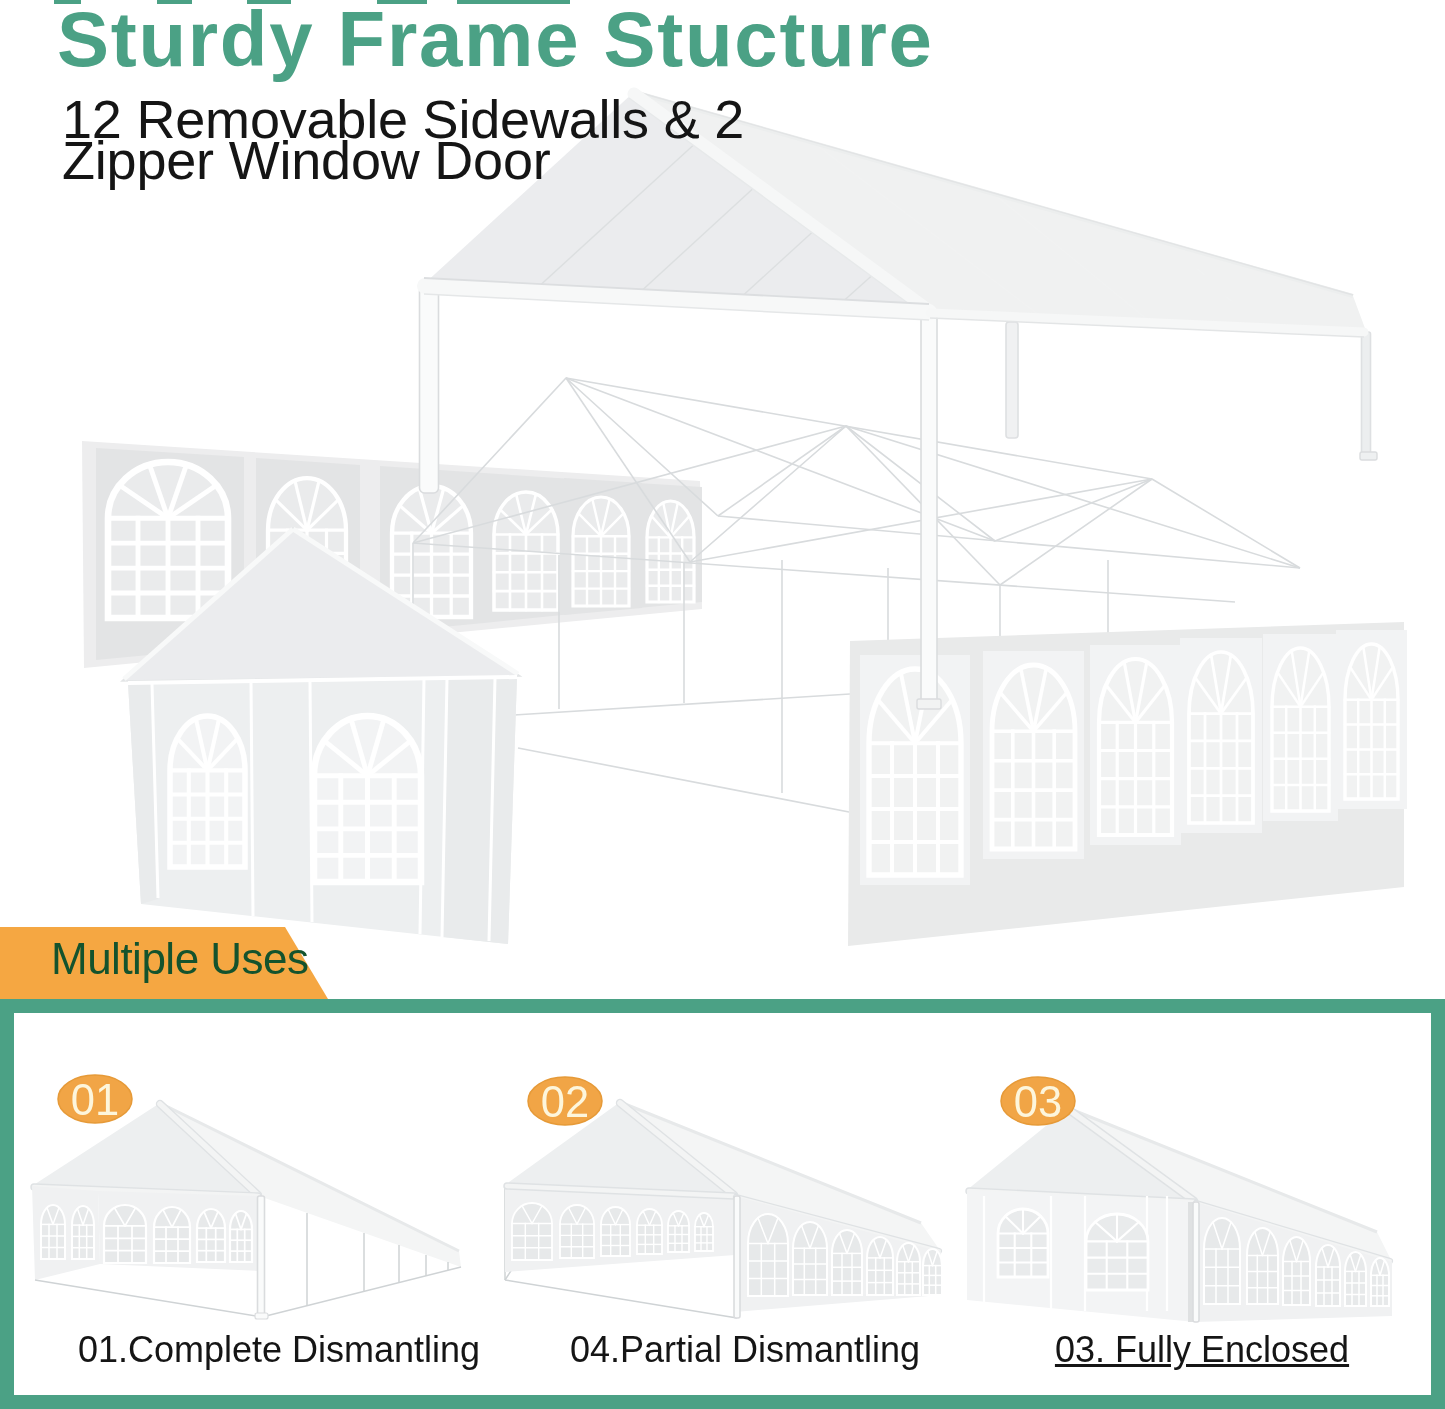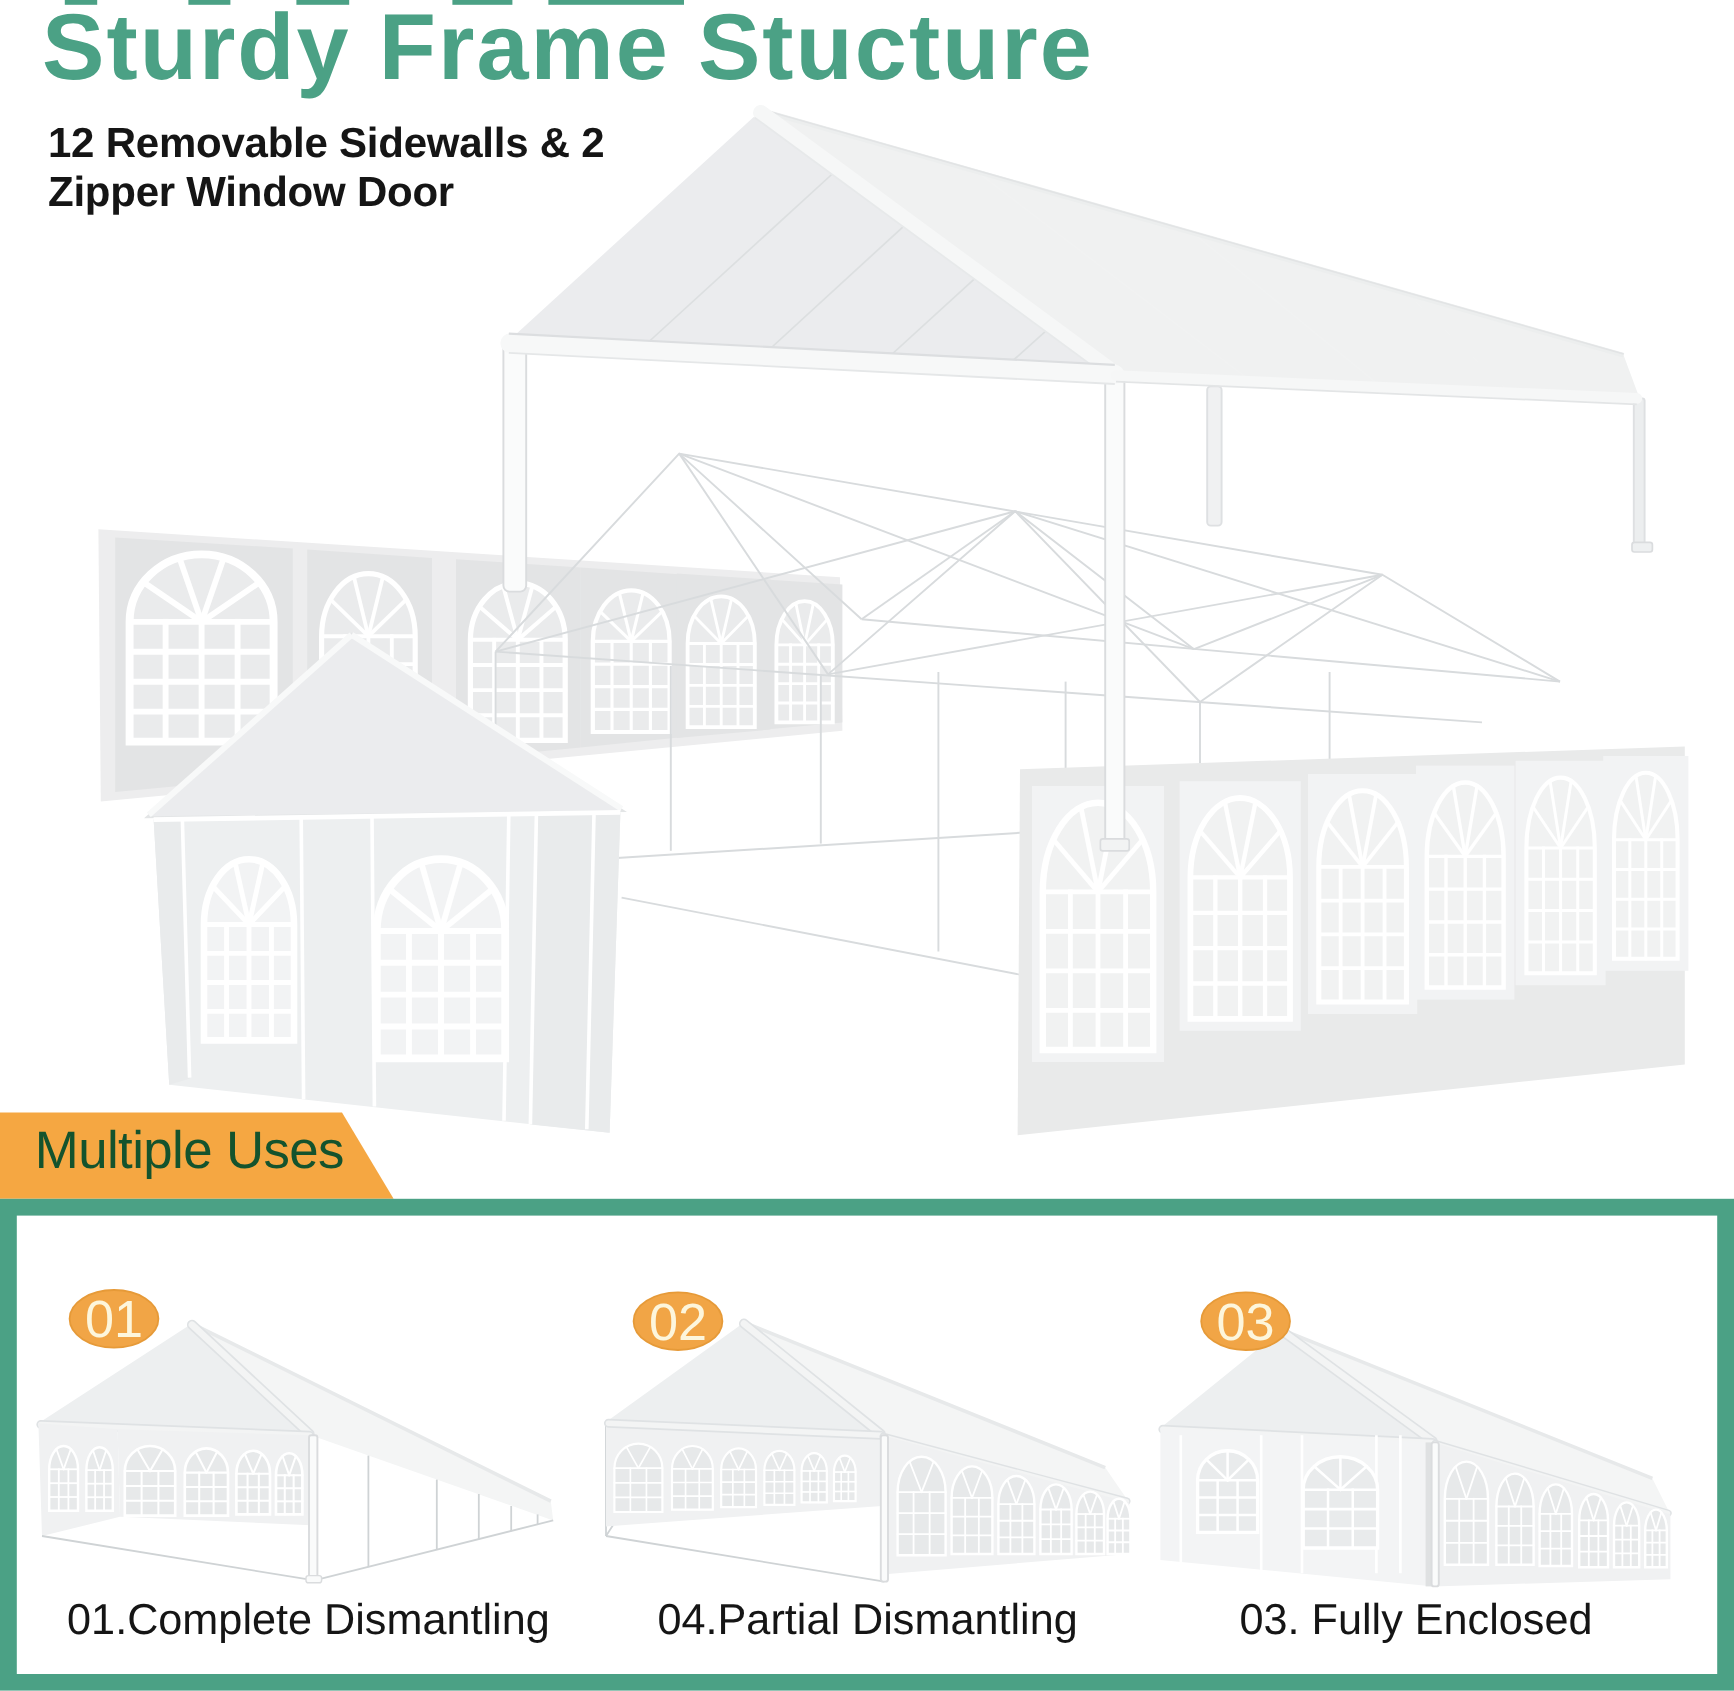--- a/index.html
+++ b/index.html
@@ -1,24 +1,24 @@
 <!DOCTYPE html>
 <html><head>
 <meta charset="utf-8">
 <style>
 html,body { margin:0; padding:0; width:1445px; height:1409px; overflow:hidden; background:#ffffff; }
 body { position:relative; font-family:"Liberation Sans", sans-serif; }
-.abs { position:absolute; white-space:nowrap; }
+.abs { position:absolute; white-space:nowrap;margin-left:22px; }
 #title { left:35px; top:0px; font-size:78px; font-weight:bold; color:#4BA185; letter-spacing:1.7px; line-height:78px; }
-#sub { left:40px; top:99px; font-size:35px; color:#151515; line-height:41px; letter-spacing:-0.2px;font-weight:bold; }
+#sub { left:40px; top:99px; font-size:54px; color:#151515; line-height:41px; letter-spacing:-0.2px; }
 #btxt { left:29px; top:937px; font-size:44px; color:#14532d; line-height:44px; letter-spacing:-0.5px; }
 .cap { font-size:36px; color:#151515; top:1329px; transform:translateX(-50%); }
 #c1 { left:257px; }
 #c2 { left:723px; }
-#c3 { left:1180px; }
+#c3 { left:1180px;text-decoration:underline; }
 </style>
 </head>
 <body>
 <svg width="1445" height="1409" viewBox="0 0 1445 1409" style="position:absolute;left:0;top:0">
     <polygon points="82,441 700,481 702,609 84,668" fill="#ededee"></polygon>
 <polygon points="96,448 244,457 244,646 96,660" fill="#e3e4e5"></polygon>
 <polygon points="256,458 360,465 360,635 256,645" fill="#e3e4e5"></polygon>
 <polygon points="380,466 484,473 484,623 380,633" fill="#e3e4e5"></polygon>
 <polygon points="484,473 572,479 572,614 484,623" fill="#e3e4e5"></polygon>
 <polygon points="564,478 642,483 642,608 564,615" fill="#e3e4e5"></polygon>

